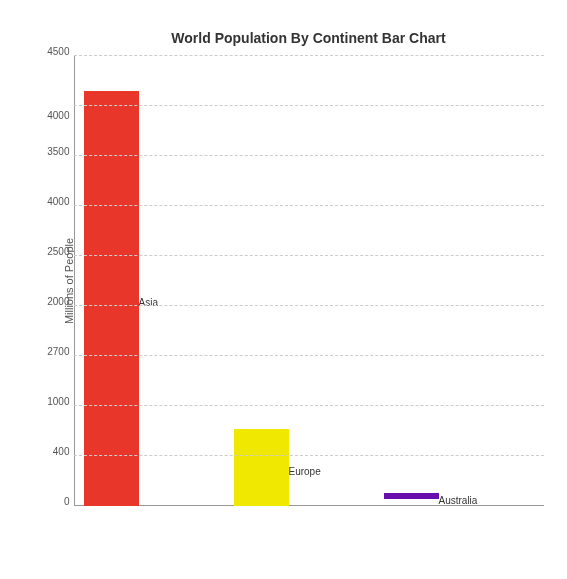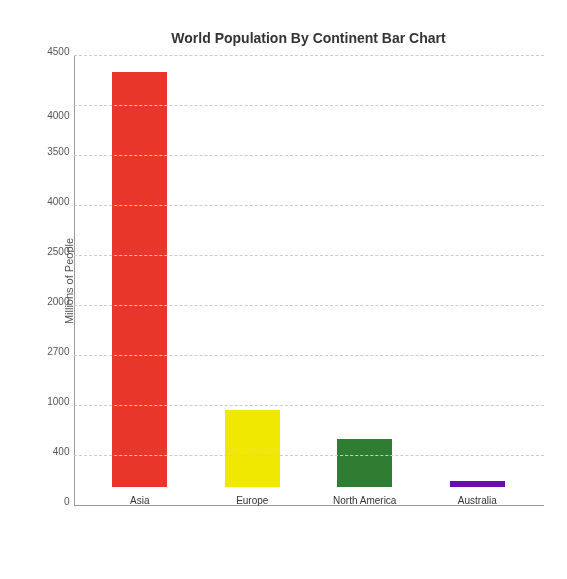--- a/index.html
+++ b/index.html
@@ -67,21 +67,21 @@
       left: 0;
       right: 0;
       top: 0;
       display: flex;
       align-items: flex-end;
       justify-content: space-around;
       padding: 0 10px;
     }
     .bar-group {
       display: flex;
-      flex-direction: column;
+      flex-direction: row;
       align-items: center;
       flex: 1;
     }
     .bar {
       width: 55px;
       border-radius: 0;
     }
     .bar-label {
       margin-top: 8px;
       font-size: 10px;
@@ -120,24 +120,20 @@
       <div class="bars-wrapper" id="bars-wrapper">
           <div class="bar-group">
             <div class="bar" style="height: 415px; background-color: rgb(232, 55, 42);"></div>
             <div class="bar-label">Asia</div>
           </div>
           <div class="bar-group">
             <div class="bar" style="height: 77px; background-color: rgb(240, 232, 0);"></div>
             <div class="bar-label">Europe</div>
           </div>
           <div class="bar-group">
-            <div class="bar" style="height: 48px; background-color: rgb(46, 125, 50);"></div>
-            <div class="bar-label">North America</div>
-          </div>
-          <div class="bar-group">
             <div class="bar" style="height: 5.5px; background-color: rgb(106, 13, 173);"></div>
             <div class="bar-label">Australia</div>
           </div>
         </div>
     <div class="grid-line" style="bottom: 50px; top: auto; position: absolute;"></div>
         <div class="y-tick-label" style="bottom: 44px; top: auto; position: absolute;">400</div>
         <div class="grid-line" style="bottom: 100px; top: auto; position: absolute;"></div>
         <div class="y-tick-label" style="bottom: 94px; top: auto; position: absolute;">1000</div>
         <div class="grid-line" style="bottom: 150px; top: auto; position: absolute;"></div>
         <div class="y-tick-label" style="bottom: 144px; top: auto; position: absolute;">2700</div>

